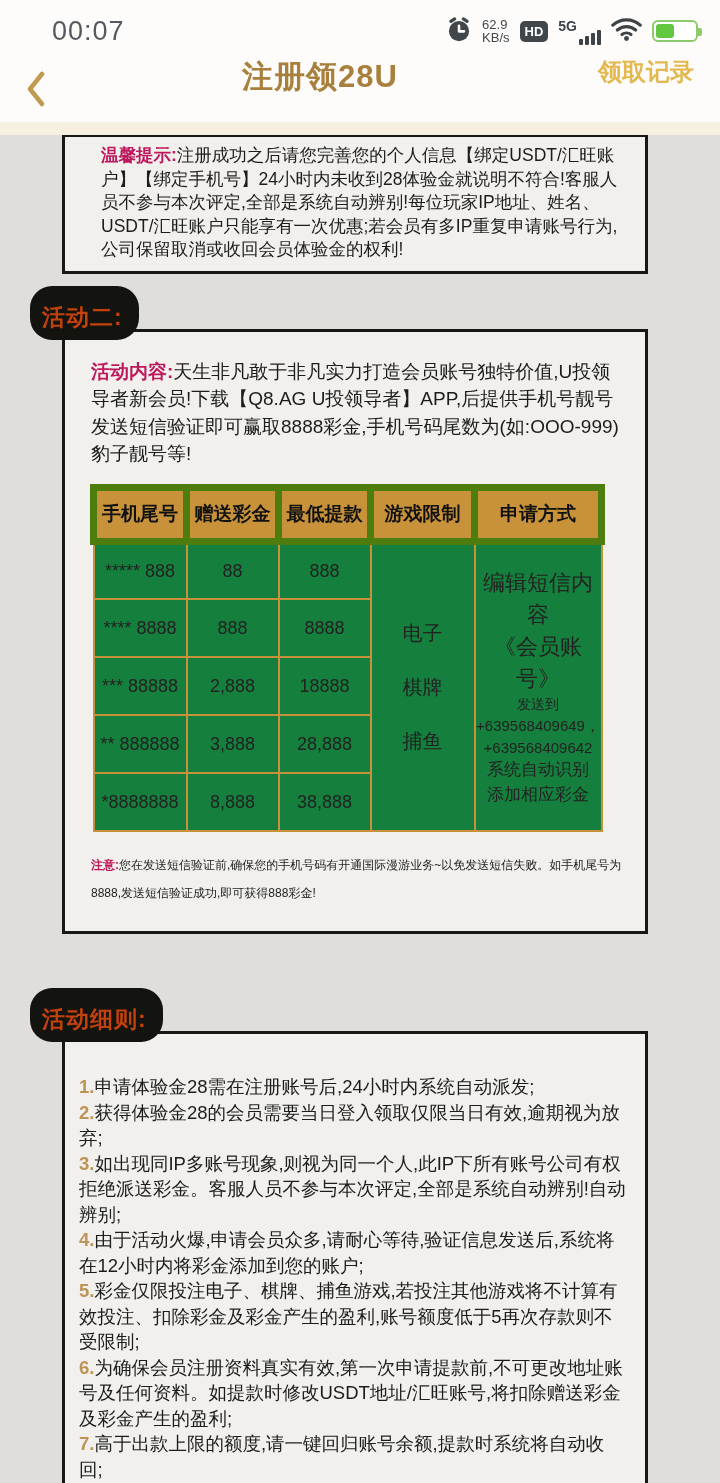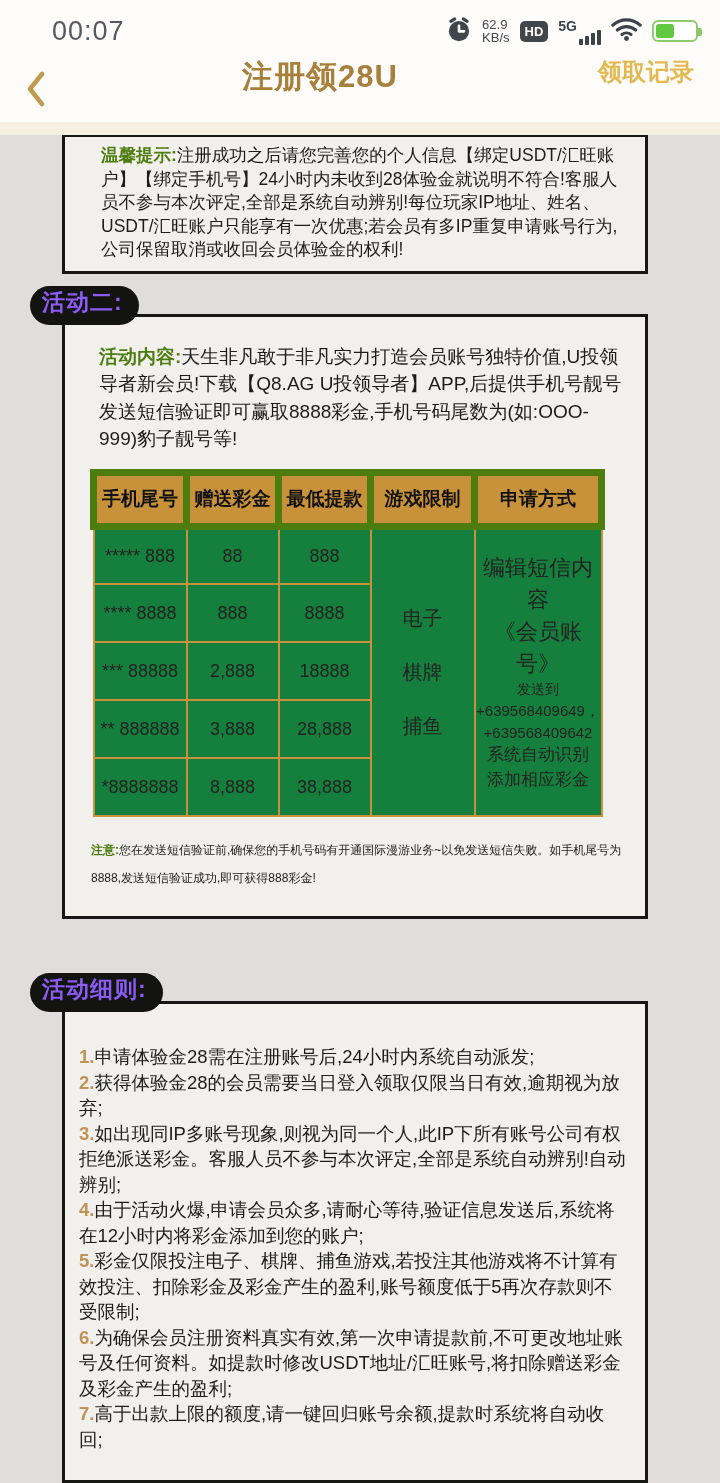--- a/index.html
+++ b/index.html
@@ -26,28 +26,28 @@
   .back-btn { width:40px; cursor:pointer; display:flex; align-items:center; }
   .page-title { flex:1; text-align:center; font-size:31px; font-weight:bold; color:#A8803C; letter-spacing:1px; }
   .claim-link { width:120px; text-align:right; font-size:24px; font-weight:bold; color:#E2B84F; cursor:pointer; }
   .header-strip { height:13px; background:#F6F0E1; }
 
   
   .content { padding-bottom:20px; }
   .box { margin-left:62px; width:586px; background:#F1F0EC; border:3px solid #171715; }
   .notice-box { border-top-width:2px; padding:7px 12px 9px 36px; }
   .para { font-size:17.5px; line-height:23.5px; color:#1C1C1A; }
-  .gold-label { color:#4d7c0f; font-weight:bold; }
-
-  .badge { display:inline-block; position:relative; z-index:2; margin-left:30px; background:#131310; color:#8b5cf6; font-size:23px; font-weight:bold; padding:1px 16px 7px 12px; border-radius:22px; letter-spacing:1px; }
+  .gold-label { color:#be185d; font-weight:bold; }
+
+  .badge { display:inline-block; position:relative; z-index:2; margin-left:30px; background:#131310; color:#c2410c; font-size:23px; font-weight:bold; padding:16px 16px 7px 12px; border-radius:22px; letter-spacing:1px; }
   .badge-a2 { margin-top:12px; margin-bottom:-18px; }
   .badge-rules { margin-top:54px; margin-bottom:-20px; }
 
   .activity-box { padding:26px 0 20px 0; }
-  .activity-text { padding:0 22px 0 26px; font-size:19px; line-height:27.5px; color:#1C1C1A;margin-left:8px; }
+  .activity-text { padding:0 22px 0 26px; font-size:19px; line-height:27.5px; color:#1C1C1A; }
 
   
   table.bonus { border-collapse:collapse; margin:16px 0 0 25px; table-layout:fixed; }
   table.bonus th { background:#C8923A; border:7px solid #4d7c0f; font-size:19px; font-weight:bold; color:#111; height:54px; text-align:center; }
   table.bonus td { background:#15803d; border:2px solid #C8923A; font-size:18px; color:#222; height:58px; text-align:center; vertical-align:middle; }
   .col-tail{width:93px;} .col-bonus{width:92px;} .col-min{width:92px;} .col-game{width:104px;} .col-apply{width:127px;}
   .game-line { display:block; margin:27px 0; font-size:20px; }
   .apply-line { display:block; line-height:1.45; }
   .apply-l1 { font-size:22px; }
   .apply-small { font-size:14px; }

